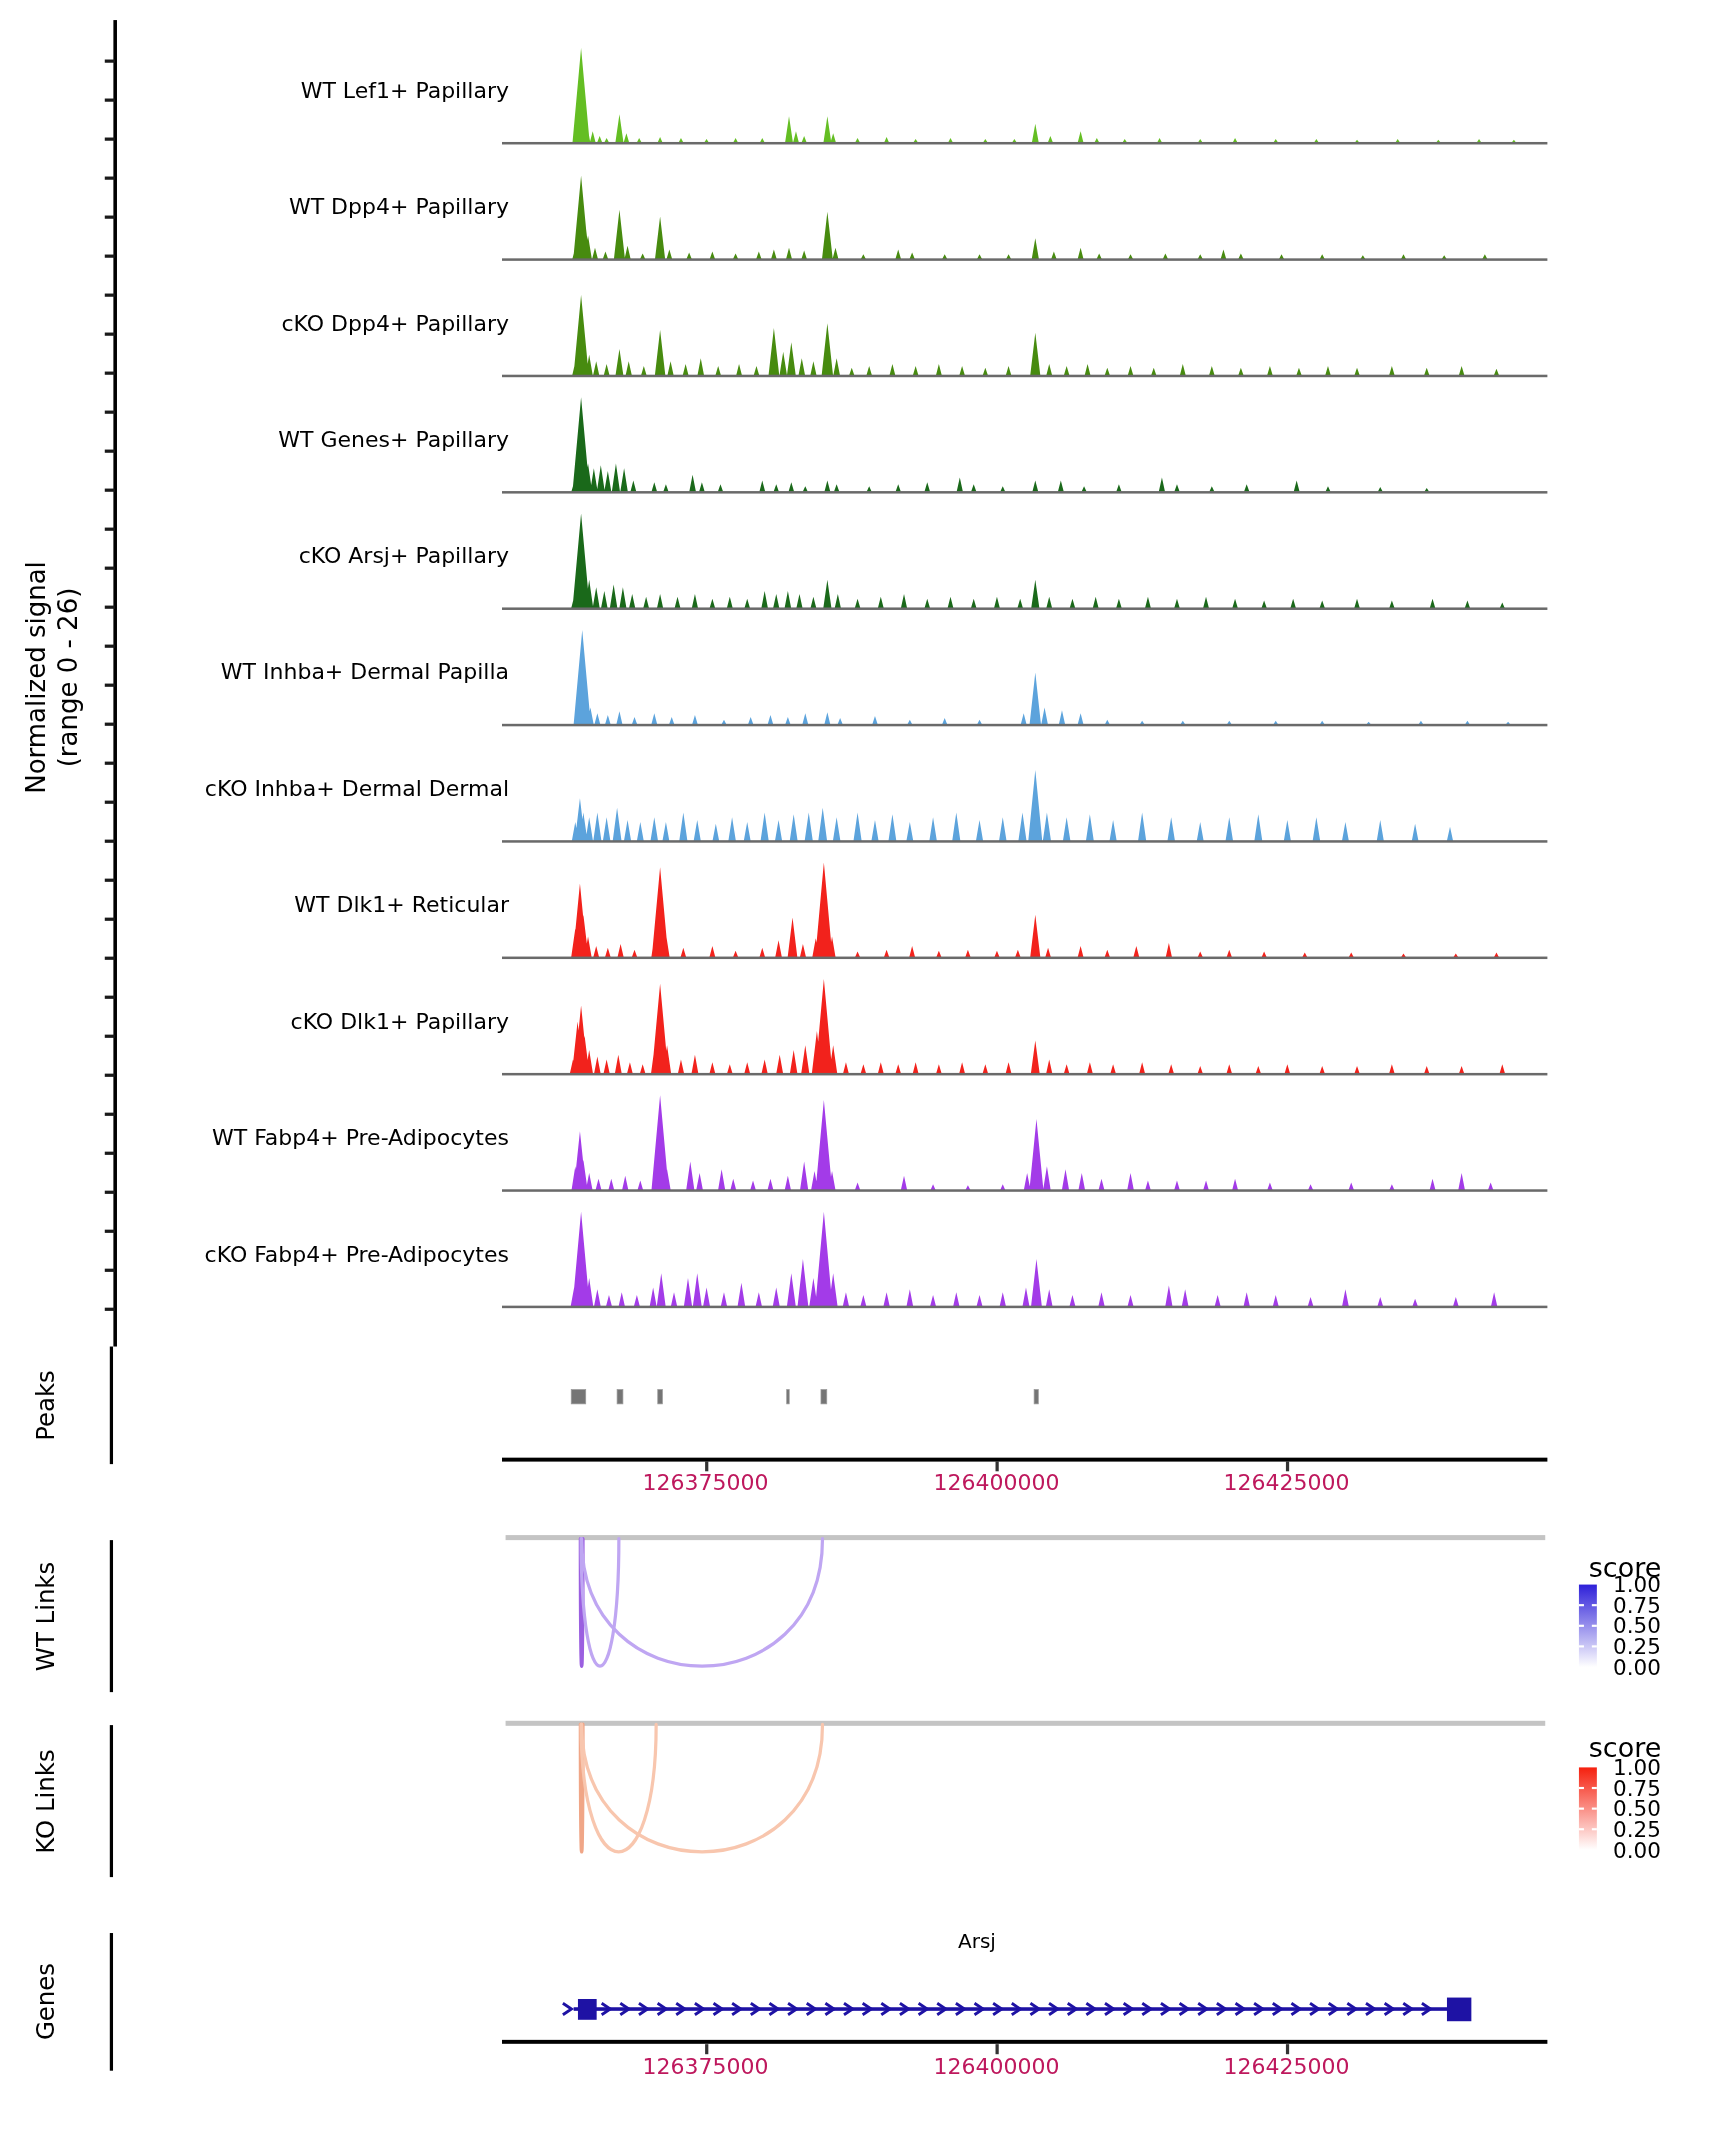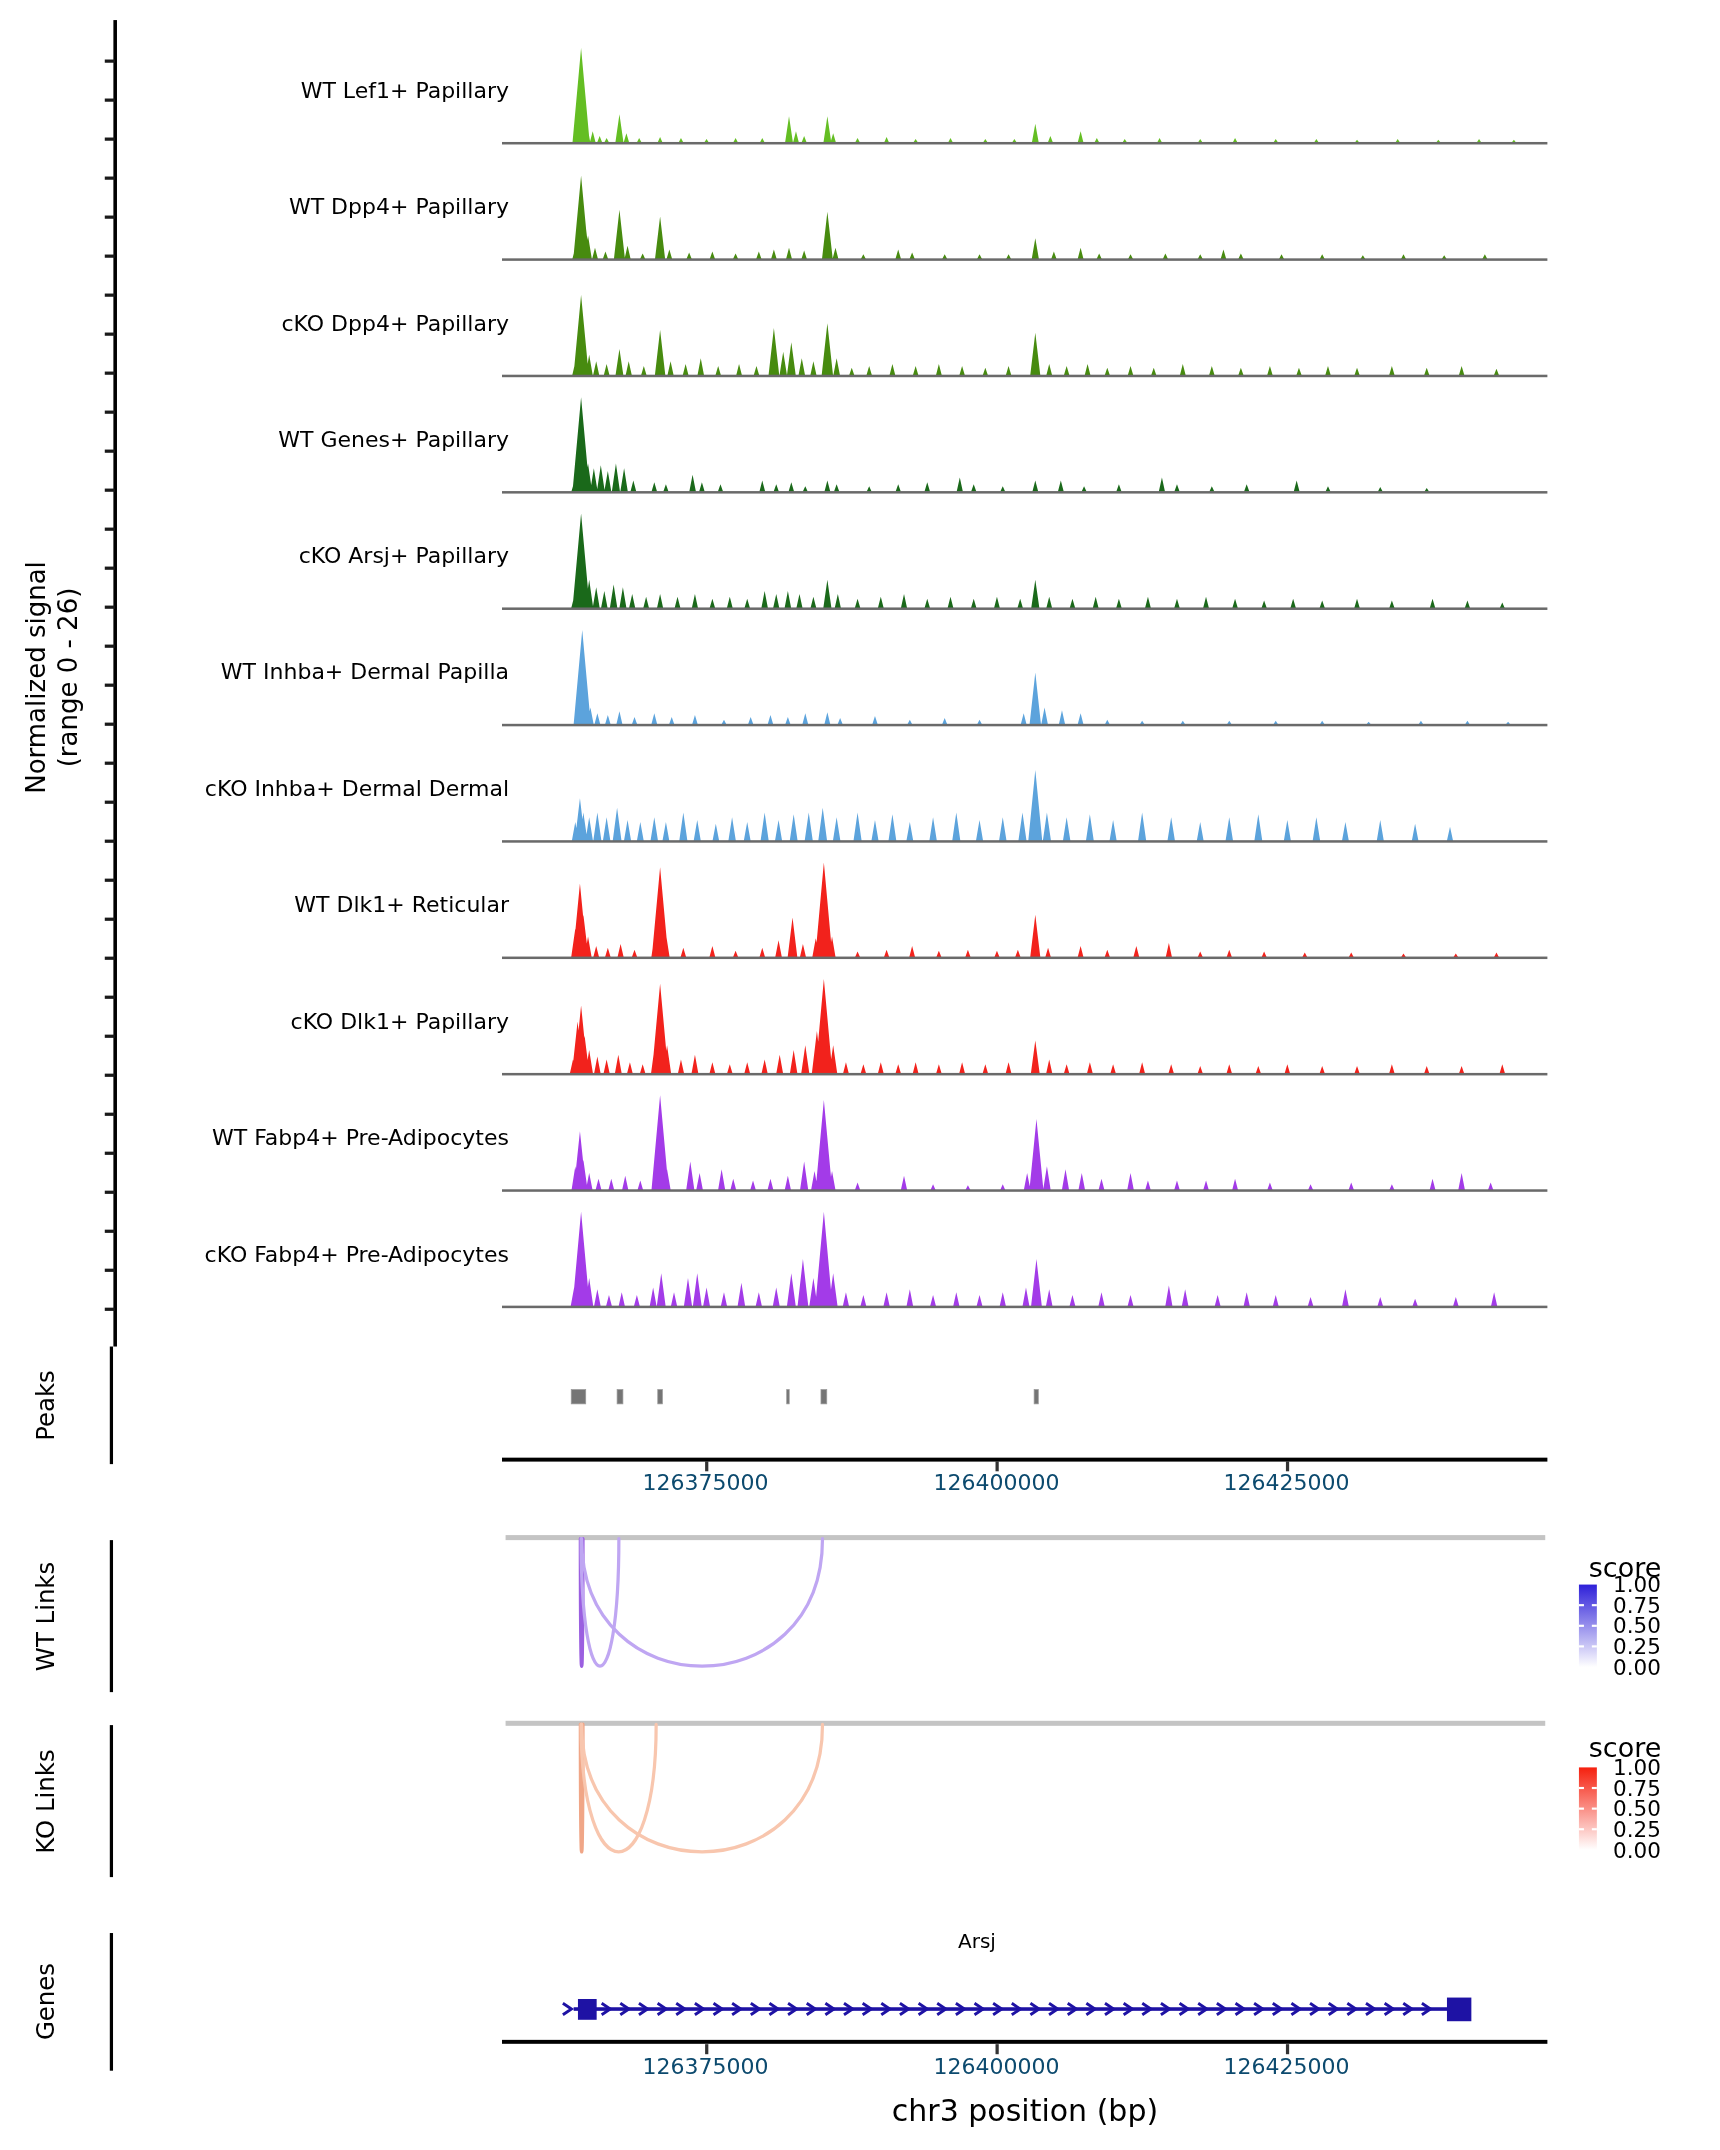--- a/index.html
+++ b/index.html
@@ -4,21 +4,21 @@
 <style>
   html,body{margin:0;padding:0;background:#fff;}
   .fig{position:relative;width:1721px;height:2151px;background:#ffffff;
        font-family:"DejaVu Sans","Liberation Sans",sans-serif;overflow:hidden;}
   .fig svg{position:absolute;left:0;top:0;}
   .txt{position:absolute;color:#000;}
   .tracklab{left:108px;width:401px;height:30px;line-height:30px;text-align:right;font-size:22px;}
   .rot{transform:rotate(-90deg);text-align:center;font-size:24.4px;}
   .ylab{left:-113px;top:645px;width:330px;height:65px;line-height:32px;font-size:26px;
         transform:rotate(-90deg);text-align:center;}
-  .axtick{width:229px;height:23px;line-height:23px;text-align:center;font-size:22px;color:#0c4a6e;}
+  .axtick{width:229px;height:23px;line-height:23px;text-align:center;font-size:22px;color:#be185d;}
   .axtitle{left:810px;top:2093px;width:430px;height:36px;line-height:36px;text-align:center;font-size:30px;}
   .legtitle{left:1580px;width:90px;height:32px;line-height:32px;text-align:center;font-size:27px;margin-top:12px;}
   .legtick{left:1613px;width:79px;height:21.5px;line-height:21.5px;font-size:21.5px;}
   .genename{left:958px;top:1930px;width:143px;height:23px;line-height:23px;text-align:left;font-size:20px;}
 </style>
 </head>
 <body>
 
 <div class="fig">
 
@@ -217,16 +217,15 @@
   <div class="txt legtick" style="top:1778px">0.75</div>
   <div class="txt legtick" style="top:1798px">0.50</div>
   <div class="txt legtick" style="top:1819px">0.25</div>
   <div class="txt legtick" style="top:1840px">0.00</div>
 
   <div class="txt genename">Arsj</div>
 
   <div class="txt axtick" style="left:591px;top:2055px">126375000</div>
   <div class="txt axtick" style="left:882px;top:2055px">126400000</div>
   <div class="txt axtick" style="left:1172px;top:2055px">126425000</div>
-  <div class="txt axtitle">chr3 position (bp)</div>
 
 </div>
 
 
 </body></html>

